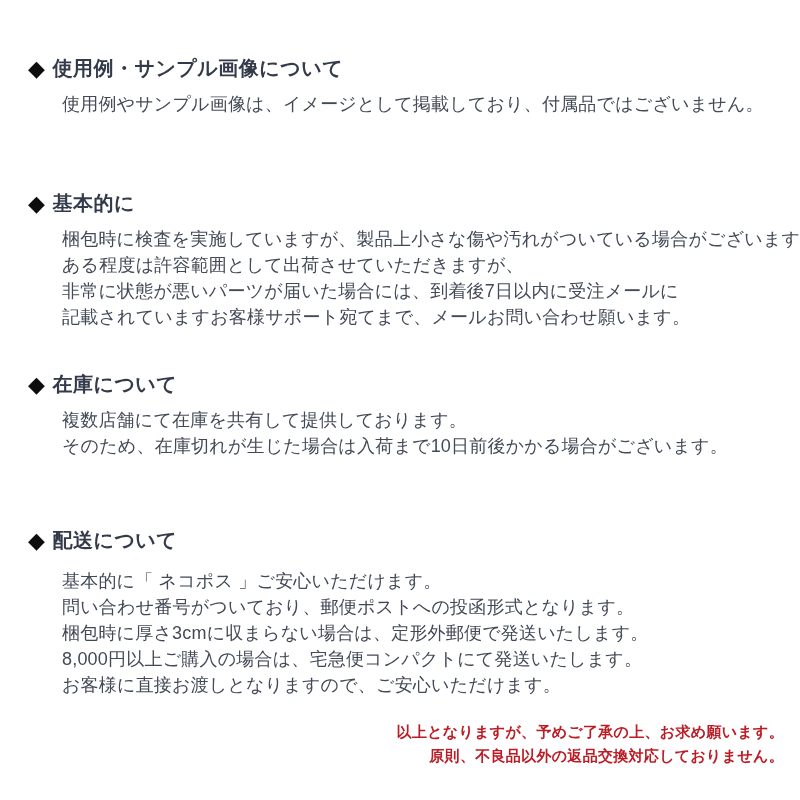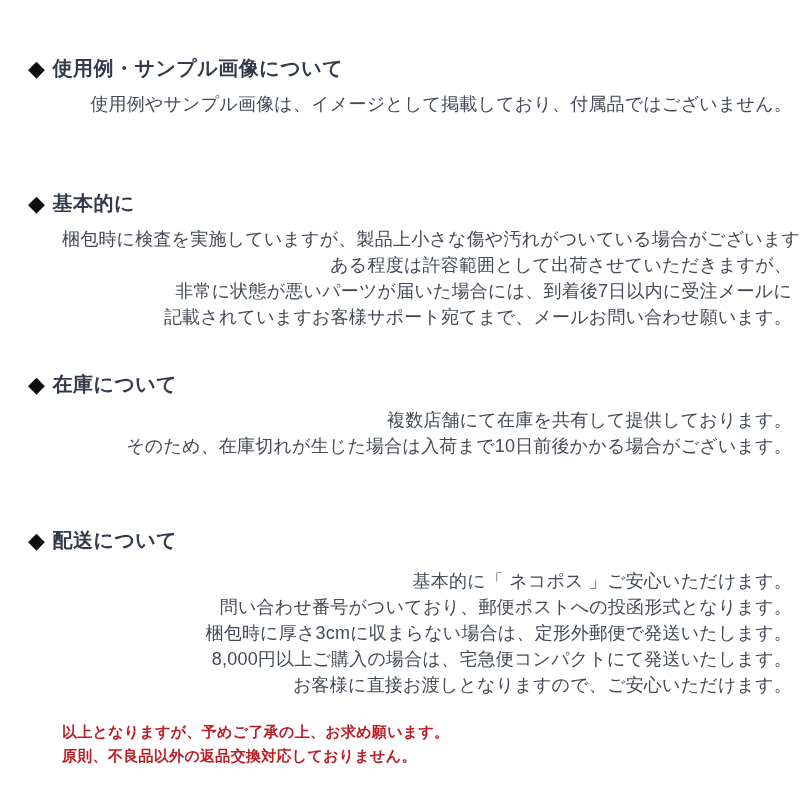--- a/index.html
+++ b/index.html
@@ -11,21 +11,21 @@
     height: 800px;
     background: #ffffff;
     font-family: "Liberation Sans", "DejaVu Sans", sans-serif;
     color: #434a57;
     overflow: hidden;
   }
   .page {
     box-sizing: border-box;
     width: 800px;
     height: 800px;
-    padding: 56px 8px 0 28px;
+    padding: 56px 16px 0 28px;
   }
   .sec {
     margin: 0;
   }
   .heading {
     margin: 0;
     font-size: 20px;
     font-weight: bold;
     line-height: 24px;
     color: #333b4b;
@@ -38,38 +38,38 @@
     color: #0d0d0d;
     margin-right: 7px;
     vertical-align: -1px;
   }
   .body-text {
     margin: 10px 0 0 34px;
     font-size: 18px;
     line-height: 26px;
     color: #434a57;
     letter-spacing: 0.2px;
-    text-align: right;
   }
   .line {
     white-space: nowrap;
   }
   
   .sec-1 { margin-bottom: 74px; }
   .sec-2 { margin-bottom: 42px; }
   .sec-3 { margin-bottom: 69px; }
   .sec-4 { margin-bottom: 22px; }
   .sec-4 .body-text { margin-top: 15px; }
   .warning {
     margin: 0 0 0 34px;
     font-size: 15px;
     font-weight: bold;
     line-height: 24px;
     color: #bb1d26;
     letter-spacing: 0.3px;
+    text-align: right;
   }
 </style>
 </head>
 <body>
 
 <div class="page">
 
   <section class="sec sec-1">
     <h2 class="heading"><span class="diamond">◆</span><span>使用例・サンプル画像について</span></h2>
     <div class="body-text">

